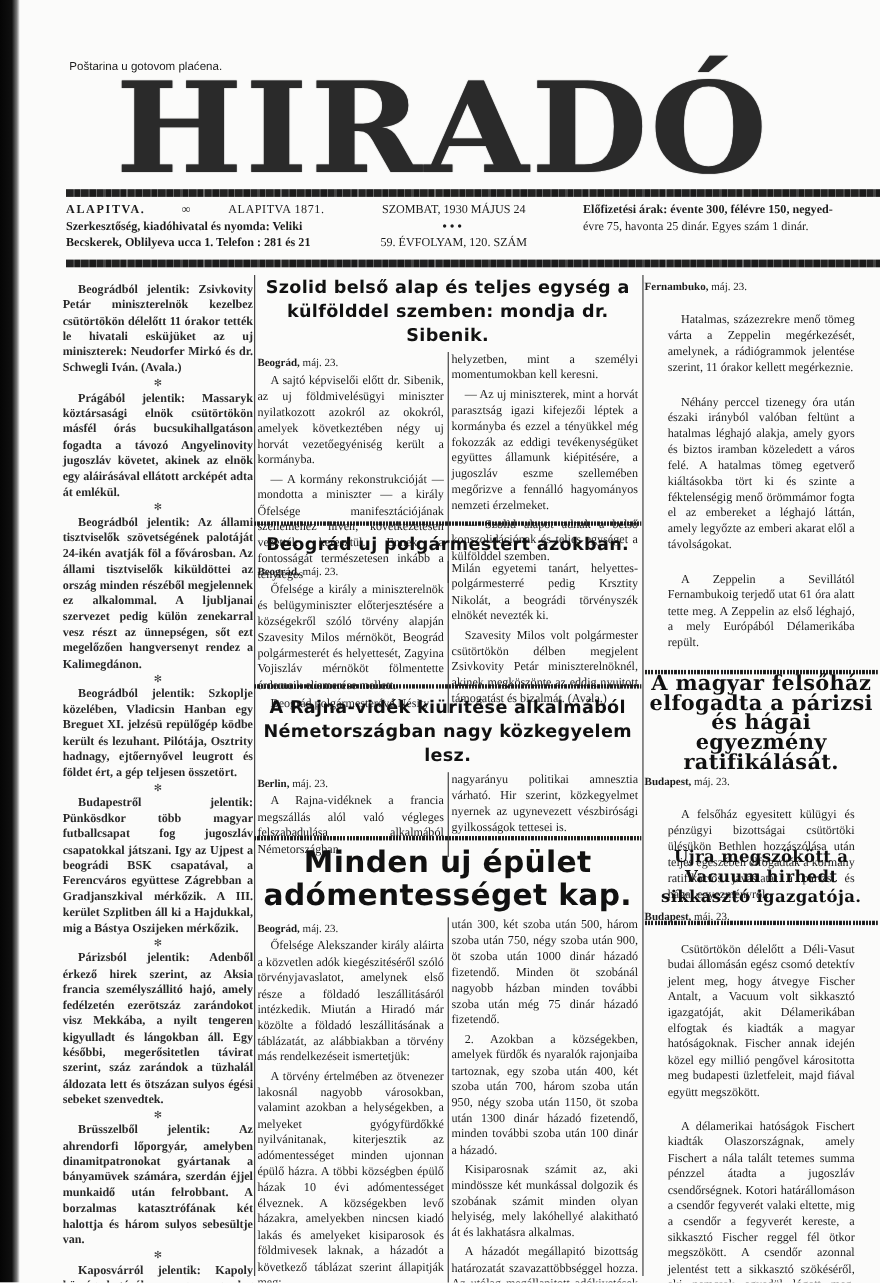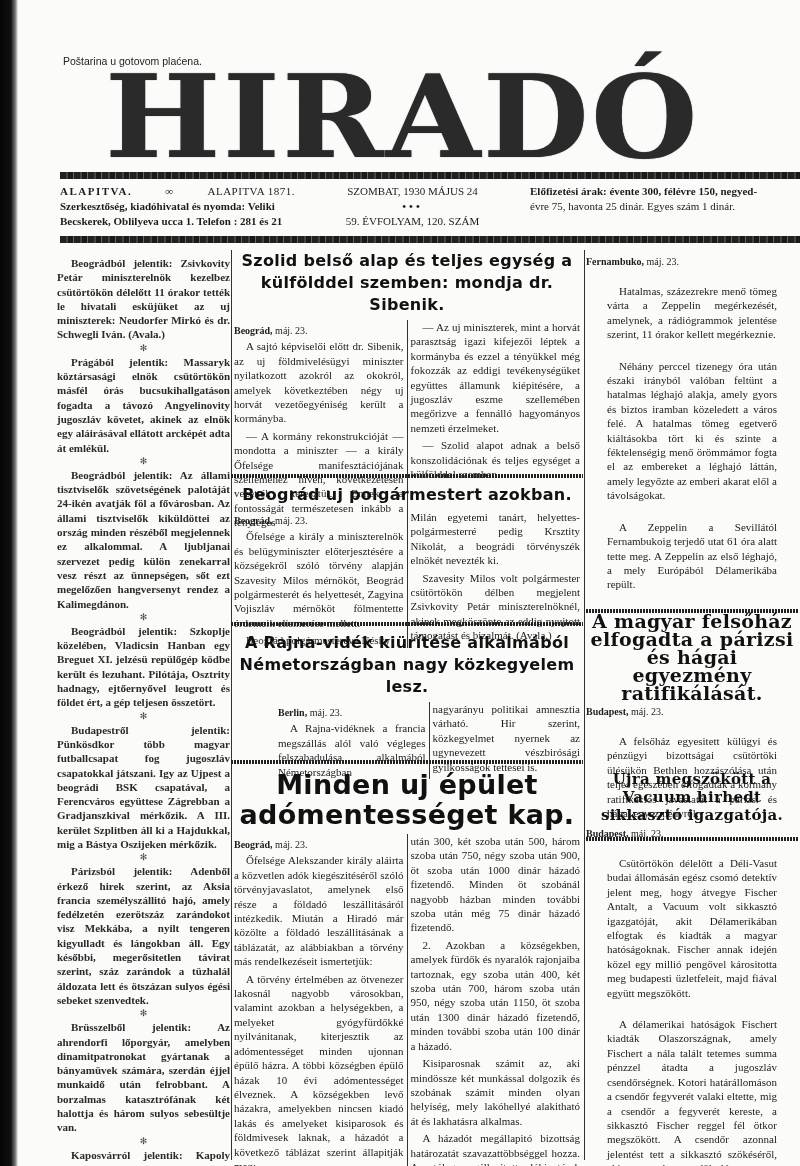--- a/index.html
+++ b/index.html
@@ -127,20 +127,21 @@
 
   <div class="art mid" style="top:250px;">
     <div class="headline h-big">Szolid belső alap és teljes egység a külfölddel szemben: mondja dr. Sibenik.</div>
     <div class="two-col" style="margin-top:4px;">
       <div>
         <div class="dateline"><b>Beográd,</b> <span>máj. 23.</span></div>
         <p>A sajtó képviselői előtt dr. Sibenik, az uj földmivelésügyi miniszter nyilatkozott azokról az okokról, amelyek következtében négy uj horvát vezetőegyéniség került a kormányba.</p>
         <p>— A kormány rekonstrukcióját — mondotta a miniszter — a király Őfelsége manifesztációjának szelleméhez hiven, következetesen vezették keresztül. Ennek a fontosságát természetesen inkább a tényleges</p>
       </div>
       <div>
+        <p style="text-indent:0">helyzetben, mint a személyi momentumokban kell keresni.</p>
         <p>— Az uj miniszterek, mint a horvát parasztság igazi kifejezői léptek a kormányba és ezzel a tényükkel még fokozzák az eddigi tevékenységüket együttes államunk kiépitésére, a jugoszláv eszme szellemében megőrizve a fennálló hagyományos nemzeti érzelmeket.</p>
         <p>— Szolid alapot adnak a belső konszolidációnak és teljes egységet a külfölddel szemben.</p>
       </div>
     </div>
   </div>
 
   <div class="art mid" style="top:470px;">
       <div class="dotrule"></div>
     </div>
 
@@ -158,21 +159,21 @@
       </div>
     </div>
   </div>
 
   <div class="art mid" style="top:618px;">
       <div class="dotrule"></div>
     </div>
 
   <div class="art mid" style="top:632px;">
     <div class="headline h-big">A Rajna-vidék kiürítése alkalmából Németországban nagy közkegyelem lesz.</div>
-    <div class="two-col" style="margin-top:4px;padding-left:44px;">
+    <div class="two-col" style="margin-top:4px;">
       <div>
         <div class="dateline"><b>Berlin,</b> <span>máj. 23.</span></div>
         <p>A Rajna-vidéknek a francia megszállás alól való végleges felszabadulása alkalmából Németországban</p>
       </div>
       <div>
         <p style="text-indent:0">nagyarányu politikai amnesztia várható. Hir szerint, közkegyelmet nyernek az ugynevezett vészbirósági gyilkosságok tettesei is.</p>
       </div>
     </div>
   </div>
 

